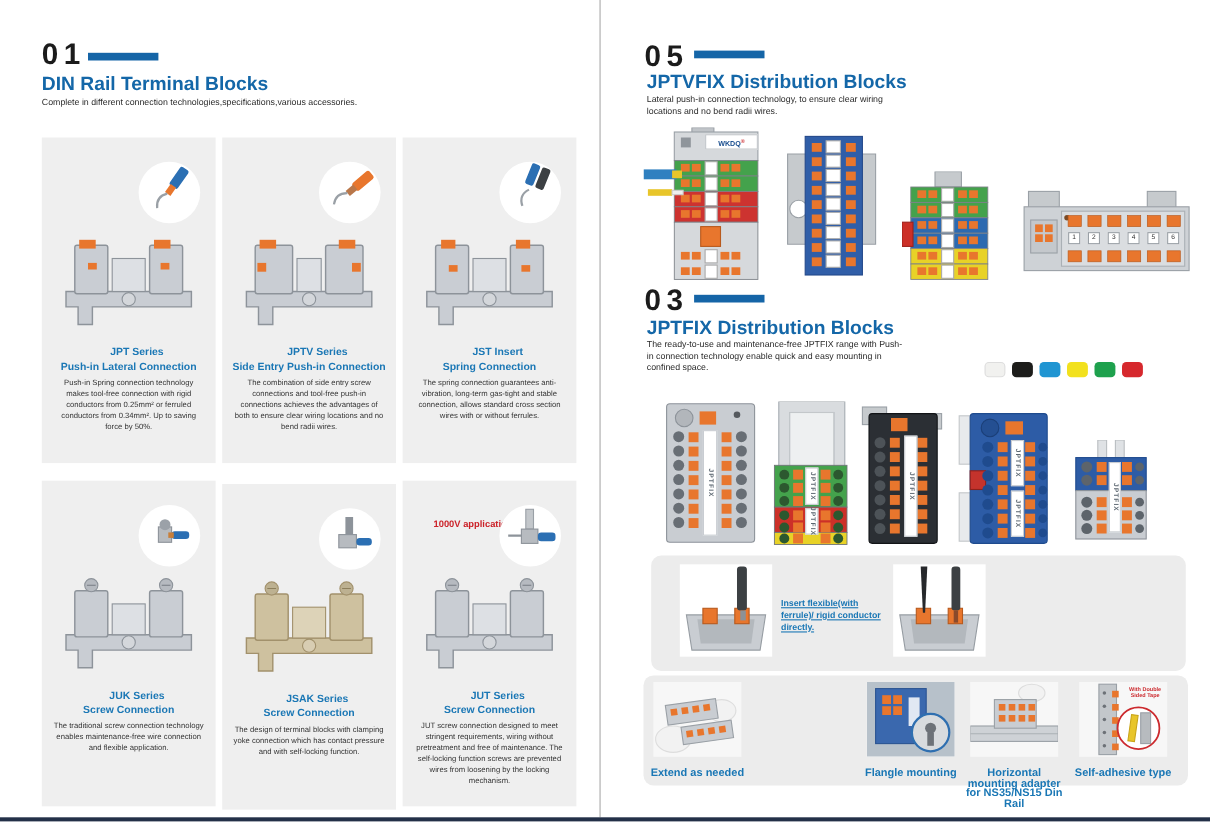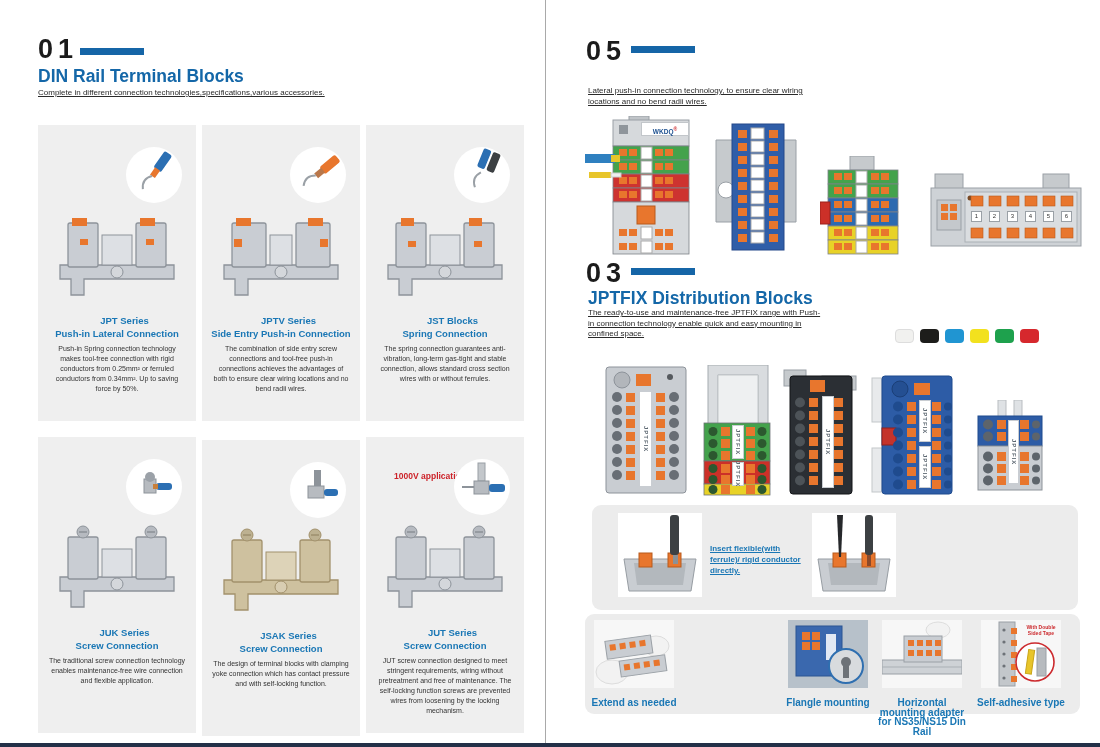--- a/index.html
+++ b/index.html
@@ -3,21 +3,21 @@
 <meta charset="utf-8">
 <style>
   * { margin:0; padding:0; box-sizing:border-box; }
   html,body { background:#fff; }
   body { font-family:"Liberation Sans", sans-serif; }
   .page { position:relative; width:1100px; height:747px; background:#fff; overflow:hidden; }
   .abs { position:absolute; }
   .secnum { font-size:27px; font-weight:700; color:#1b1b1b; letter-spacing:5px; line-height:26px; }
   .dash { height:7px; background:#1565a7; }
   .sec-title { font-size:17.5px; font-weight:700; color:#1467a8; line-height:20px; }
-  .body-text { font-size:8px; color:#2a2a2a; line-height:10.5px;text-decoration:underline; }
+  .body-text { font-size:8px; color:#2a2a2a; line-height:10.5px; }
   
   .card { position:absolute; width:158px; height:296px; background:#efefef; }
   .card-circle { position:absolute; top:22px; right:14px; width:56px; height:56px; border-radius:50%; background:#fff; overflow:hidden; }
   .card-illu { position:absolute; left:0; right:0; top:82px; text-align:center; }
   .series { position:absolute; top:190px; left:0; right:0; text-align:center; font-weight:700; font-size:9.5px; color:#1a77b5; white-space:nowrap;padding-left:15px; }
   .conn { position:absolute; top:203px; left:0; right:0; text-align:center; font-weight:700; font-size:9.5px; color:#1a77b5; white-space:nowrap; }
   .cdesc { position:absolute; top:219px; left:9px; right:9px; text-align:center; font-size:7px; line-height:10px; color:#333; }
   .vbadge { position:absolute; top:34px; left:28px; width:72px; text-align:center; font-size:8.5px; font-weight:700; color:#cc2229; line-height:11px; }
   
   .panel { position:absolute; background:#ececec; border-radius:9px; }
@@ -124,21 +124,21 @@
             <rect x="80" y="16" width="30" height="44" rx="2"></rect>
           </g>
           <rect x="46" y="28" width="30" height="30" fill="#dde0e4" stroke="#8d939a"></rect>
           <rect x="17" y="11" width="13" height="8" fill="#e8762d"></rect>
           <rect x="85" y="11" width="13" height="8" fill="#e8762d"></rect>
           <rect x="24" y="34" width="8" height="6" fill="#e8762d"></rect>
           <rect x="90" y="34" width="8" height="6" fill="#e8762d"></rect>
           <circle cx="61" cy="65" r="6" fill="#d4d7db" stroke="#8d939a"></circle>
         </svg>
     </div>
-    <div class="series">JST Blocks</div>
+    <div class="series">JST Insert</div>
     <div class="conn">Spring Connection</div>
     <div class="cdesc">The spring connection guarantees anti-vibration, long-term gas-tight and stable connection, allows standard cross section wires with or without ferrules.</div>
   </div>
 
   <div class="card" style="left:38px; top:437px;">
     <div class="card-circle">
       <svg width="56" height="56" viewBox="0 0 56 56">
           <rect x="18" y="20" width="12" height="14" fill="#b7bbc0" stroke="#8d939a"></rect>
           <circle cx="24" cy="18" r="5" fill="#9ba1a8"></circle>
           <rect x="30" y="24" width="16" height="7" rx="3" fill="#2b6fb3"></rect>
@@ -221,20 +221,21 @@
           <circle cx="61" cy="65" r="6" fill="#d4d7db" stroke="#8d939a"></circle>
         </svg>
     </div>
     <div class="series">JUT Series</div>
     <div class="conn">Screw Connection</div>
     <div class="cdesc">JUT screw connection designed to meet stringent requirements, wiring without pretreatment and free of maintenance. The self-locking function screws are prevented wires from loosening by the locking mechanism.</div>
   </div>
 
   <div class="abs secnum" style="left:586px; top:38px;">05</div>
   <div class="abs dash" style="left:631px; top:46px; width:64px;"></div>
+  <div class="abs sec-title" style="left:588px; top:64px;">JPTVFIX Distribution Blocks</div>
   <div class="abs body-text" style="left:588px; top:86px; width:300px;">Lateral push-in connection technology, to ensure clear wiring</div>
   <div class="abs body-text" style="left:588px; top:97px; width:300px;">locations and no bend radii wires.</div>
 
   <div class="abs" style="left:585px; top:116px; width:118px; height:142px;">
     <svg width="118" height="142" viewBox="0 0 118 142">
       <rect x="44" y="0" width="20" height="8" fill="#c0c4c8" stroke="#9aa0a6"></rect>
       <rect x="28" y="4" width="76" height="26" fill="#d6d9dc" stroke="#9aa0a6"></rect>
       <rect x="34" y="9" width="9" height="9" fill="#8f959b"></rect>
       <g stroke="#7d8288" stroke-width="0.8">
         <rect x="28" y="30" width="76" height="14" fill="#44a24c"></rect>

